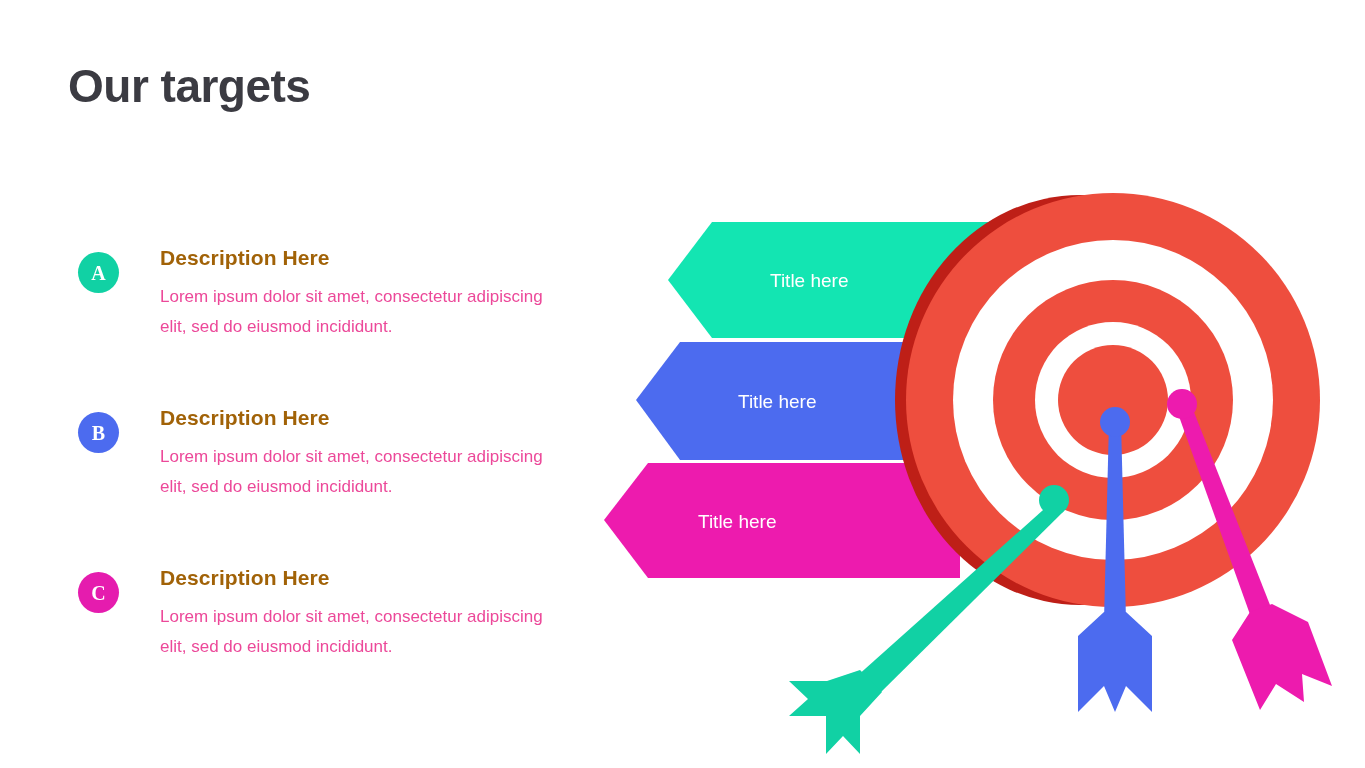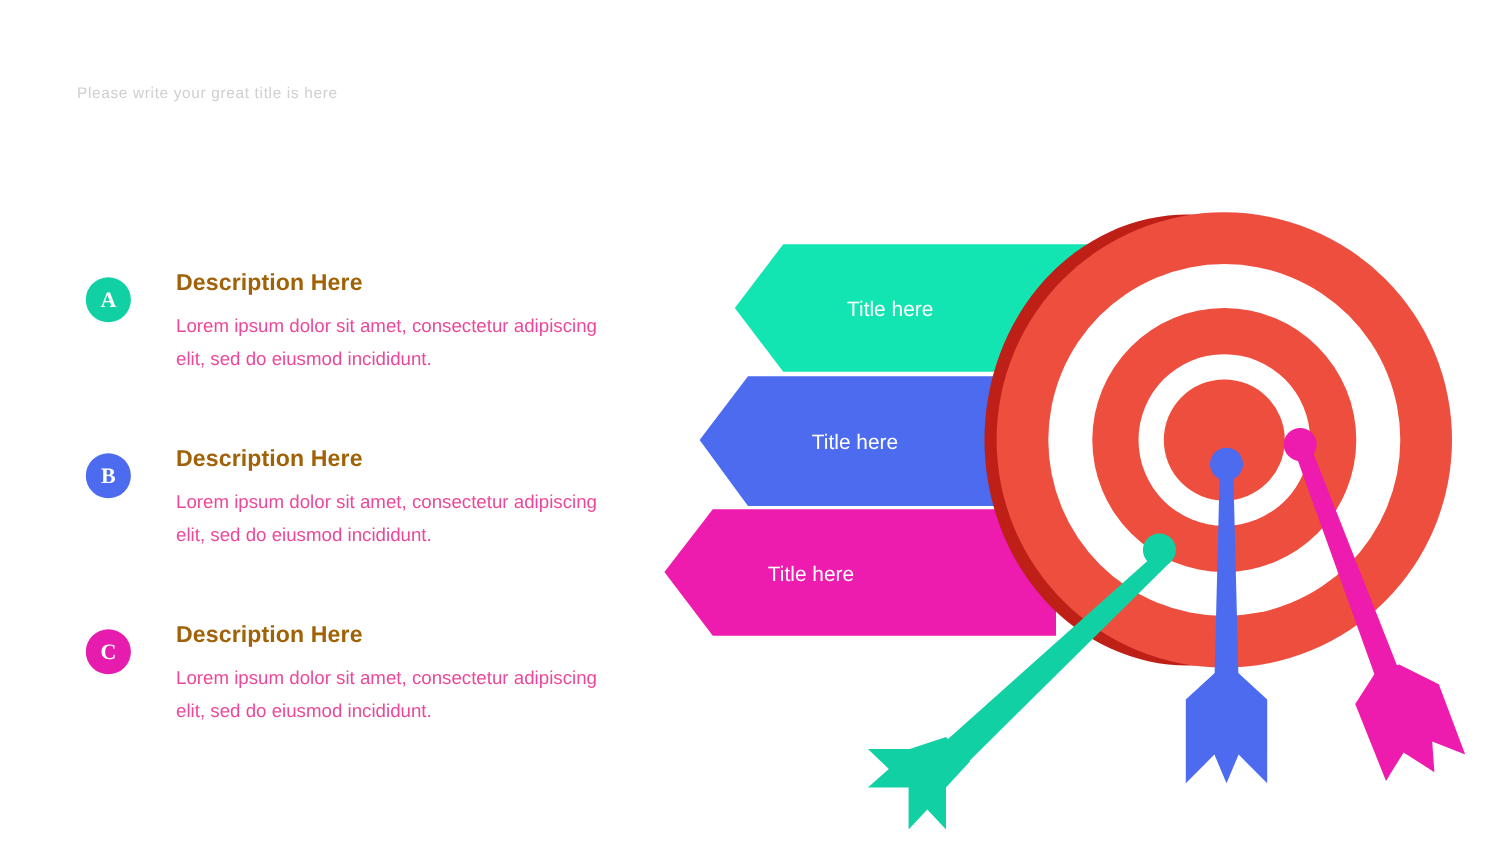--- a/index.html
+++ b/index.html
@@ -105,21 +105,21 @@
     font-family: "Liberation Sans", sans-serif;
     font-size: 19px;
   }
 </style>
 </head>
 <body>
 
 <div class="slide">
 
   <div class="header">
-    <div class="page-subtitle">Please write your great title is here</div>
+    <h1 class="page-title">Our targets</h1>
   </div>
 
   <div class="items">
 
     <div class="item">
       <div class="badge" style="background:#11D1A4;">A</div>
       <h2 class="item-title">Description Here</h2>
       <p class="item-body">Lorem ipsum dolor sit amet, consectetur adipiscing elit, sed do eiusmod incididunt.</p>
     </div>
 

